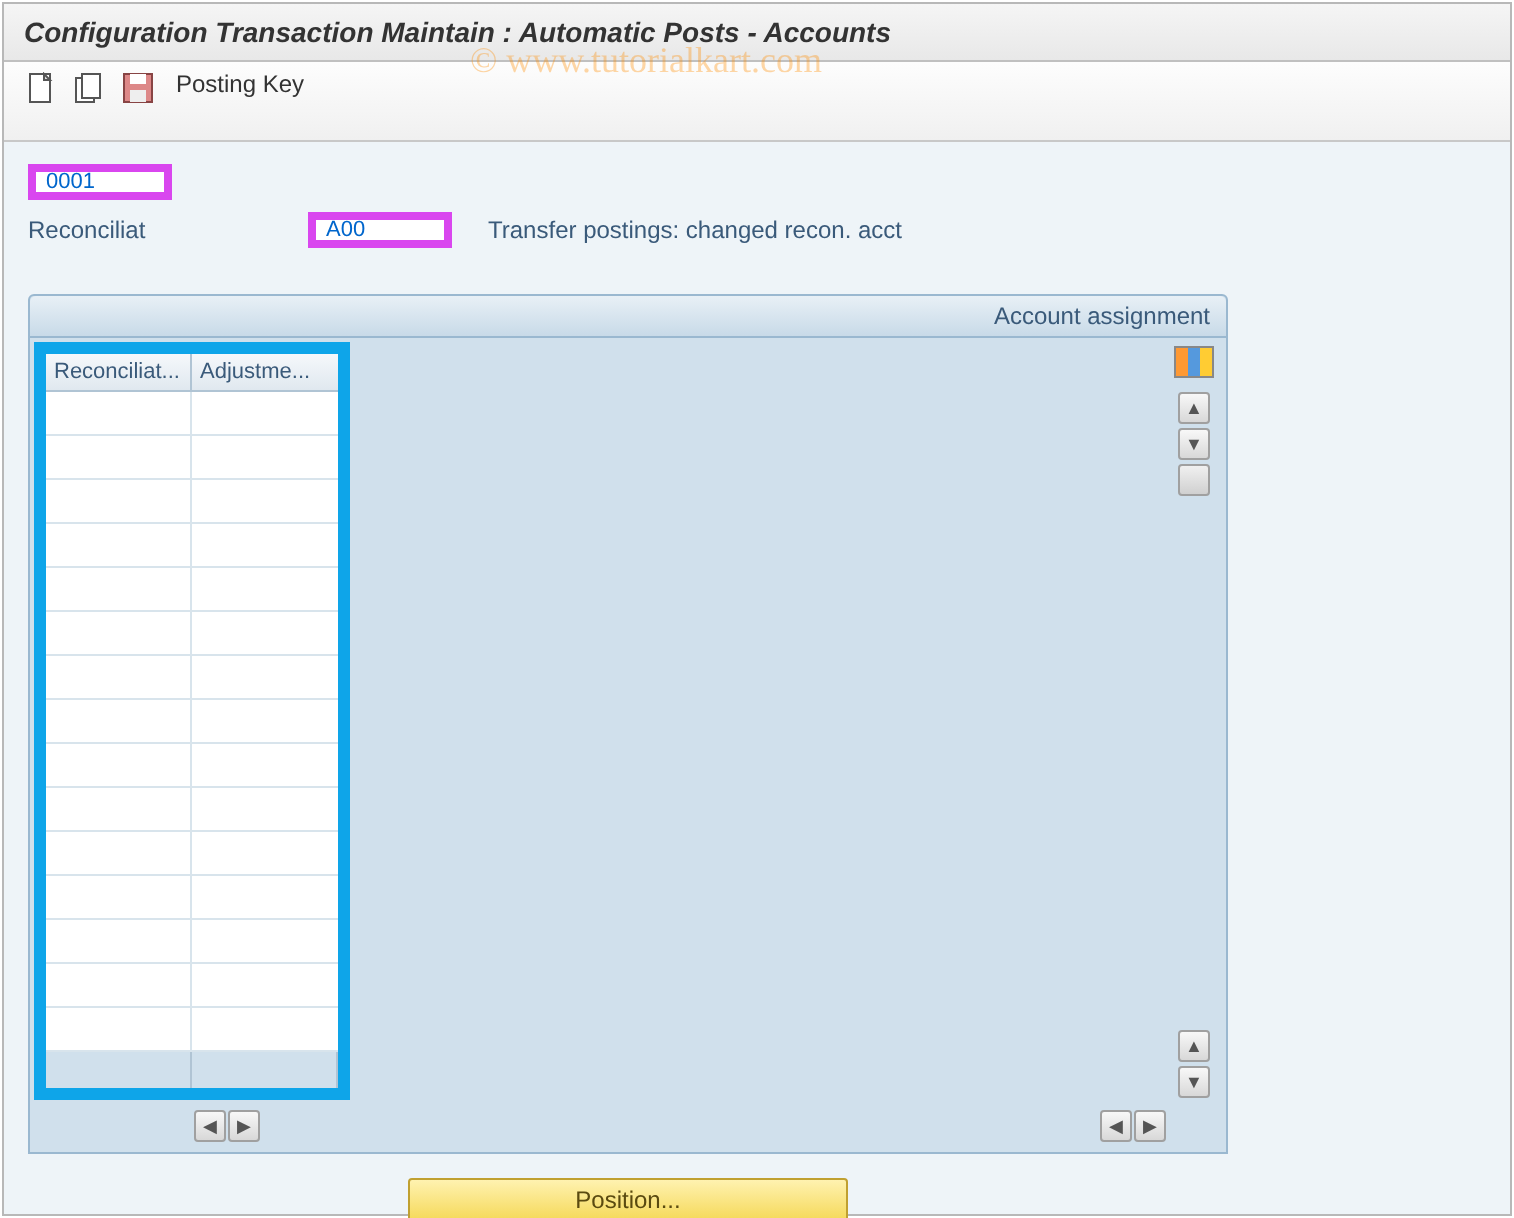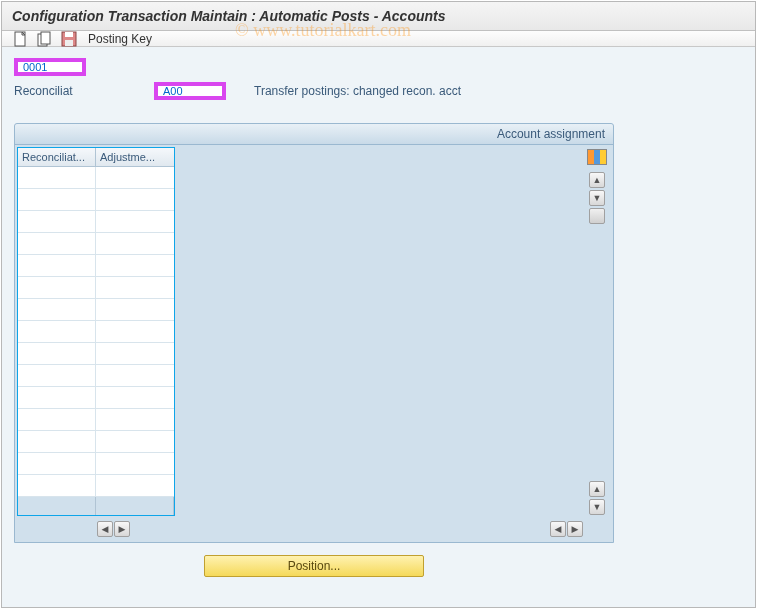--- a/index.html
+++ b/index.html
@@ -19,23 +19,22 @@
       font-weight: bold;
       font-style: italic;
       font-size: 14px;
       color: #333;
     }
     .toolbar {
       background: linear-gradient(to bottom, #fdfdfd, #f0f0f0);
       border-bottom: 1px solid #c8c8c8;
       padding: 4px 10px;
       display: flex;
-      align-items: center;
       gap: 6px;
-      height: 16px;
+      height: 40px;
     }
     .toolbar-icon {
       width: 18px;
       height: 18px;
       display: inline-flex;
       align-items: center;
       justify-content: center;
       cursor: pointer;
     }
     .posting-key {
@@ -71,21 +70,21 @@
       width: 72px;
       height: 18px;
       border: 4px solid #d946ef;
       background: #fff;
       color: #0066cc;
       font-size: 11px;
       padding: 0 5px;
       text-align: left;
     }
     .form-desc {
-      margin-left: 28px;
+      margin-left: 18px;
       color: #3a5a7a;
     }
     .panel-container {
       margin: 12px 12px 0 12px;
       border: 1px solid #9ab8d0;
       background: #d0e0ec;
       border-radius: 3px 3px 0 0;
       width: 600px;
     }
     .panel-header {
@@ -97,21 +96,21 @@
       border-radius: 3px 3px 0 0;
       text-align: right;
     }
     .panel-body {
       display: flex;
       background: #d0e0ec;
       padding: 2px;
     }
     .table-wrapper {
       background: #fff;
-      border: 1px solid #0ea5e9;
+      border: 6px solid #0ea5e9;
       width: 158px;
     }
     .table-header-row {
       display: flex;
       background: linear-gradient(to bottom, #f5f8fb, #e0e8ef);
       border-bottom: 1px solid #b0c4d4;
     }
     .table-header-cell {
       width: 78px;
       padding: 3px 4px;

